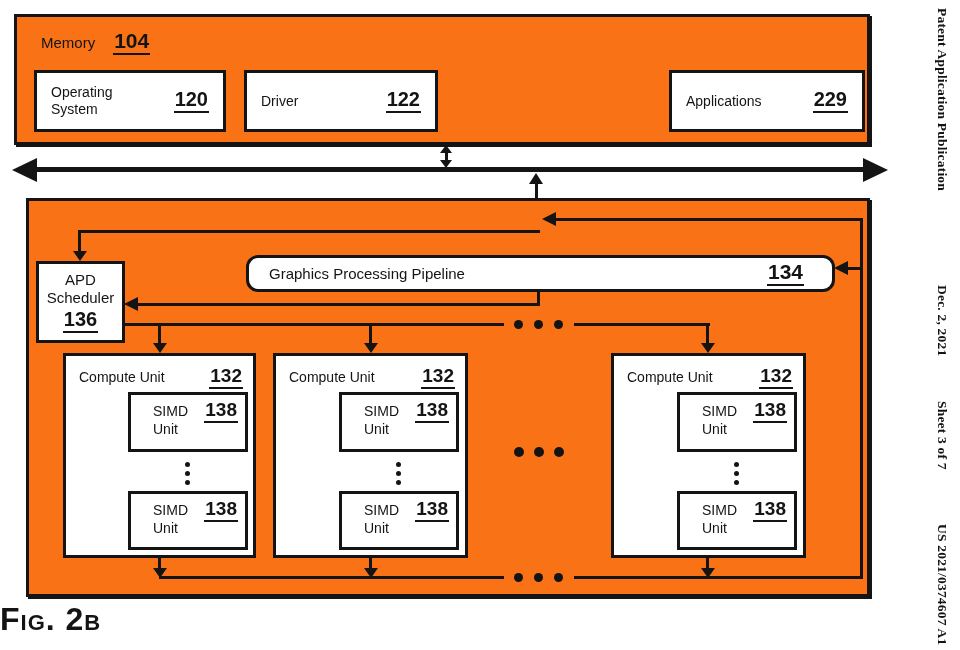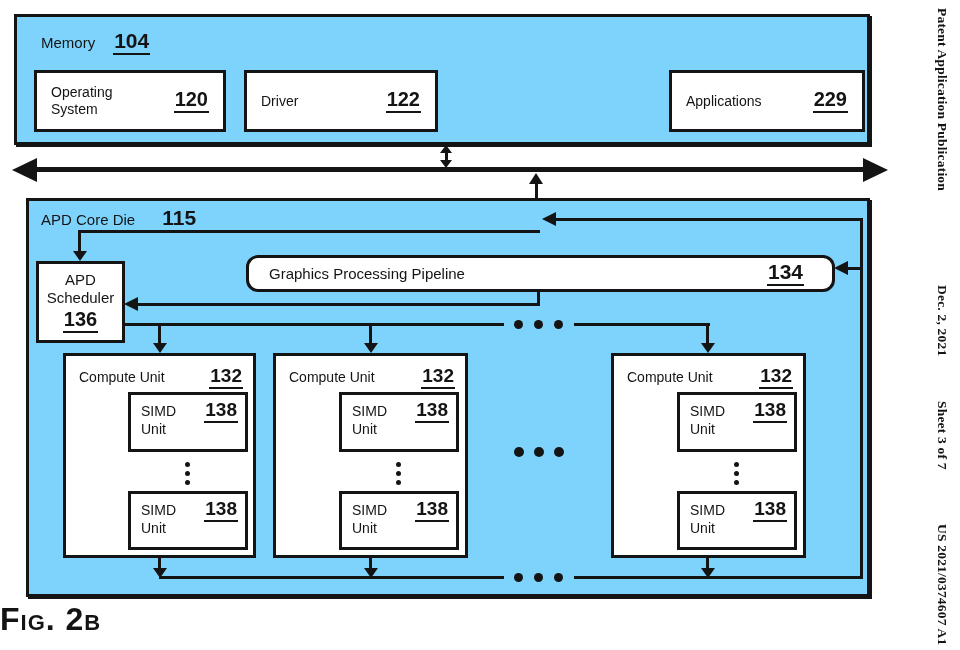--- a/index.html
+++ b/index.html
@@ -1,21 +1,21 @@
 <!DOCTYPE html>
 <html><head>
 <meta charset="utf-8">
 <style>
   * { margin:0; padding:0; box-sizing:border-box; }
   html,body { width:960px; height:650px; }
   body { position:relative; background:#fff; color:#141414; overflow:hidden;
          font-family:"Liberation Sans", sans-serif; }
 
   .abs  { position:absolute; }
-  .boxmain { position:absolute; border:3px solid #141414; background:#7dd3fc; box-shadow:2px 2px 0 #141414; }
+  .boxmain { position:absolute; border:3px solid #141414; background:#f97316; box-shadow:2px 2px 0 #141414; }
   .boxsub  { position:absolute; border:3px solid #141414; background:#fff; }
   .hline { position:absolute; height:3px; background:#141414; }
   .vline { position:absolute; width:3px;  background:#141414; }
 
   .lbl  { font-size:15px; line-height:1.2; }
   .lbl-sm { font-size:14px; line-height:1.18; }
   .num  { font-weight:bold; display:inline-block; border-bottom:2px solid #141414; line-height:1.05; padding:0 1px 1px 1px;text-align:center; }
   .num-xl { font-size:21px; }
   .num-lg { font-size:20px; }
   .num-md { font-size:19px; }
@@ -35,21 +35,21 @@
   .dots.h { flex-direction:row; }
   .dots.v { flex-direction:column; }
   .dot { background:#141414; border-radius:50%; }
 
   
   .memchild { display:flex; align-items:center; justify-content:space-between; padding:0 14px; }
 
   
   .cu-head { position:absolute; left:0; right:0; top:0; display:flex; justify-content:space-between; align-items:baseline; padding:10px 10px 0 13px; }
   .simd { position:absolute; border:3px solid #141414; background:#fff; }
-  .simd-lbl { position:absolute; left:10px; top:8px; width:52px; font-size:14px; line-height:1.25; }
+  .simd-lbl { position:absolute; left:22px; top:8px; width:52px; font-size:14px; line-height:1.25; }
   .simd-num { position:absolute; right:7px; top:5px; }
 
   
   .gpp { display:flex; align-items:center; justify-content:space-between; padding:0 28px 0 20px;border-radius:12px; }
 
   
   .sidebar { position:absolute; left:952px; top:8px; width:642px; height:26px;
              transform:rotate(90deg); transform-origin:0 0;
              font-family:"Liberation Serif", serif; font-weight:bold; font-size:13.5px; letter-spacing:0.2px; }
   .sidebar span { position:absolute; top:2px; white-space:nowrap; }
@@ -92,24 +92,20 @@
   <div class="ah ah-right-big" style="left:863px; top:158px;"></div>
 </div>
 
 <div>
   <div class="ah ah-up" style="left:529px; top:173px;"></div>
   <div class="vline" style="left:535px; top:181px; height:62px;"></div>
   <div class="ah ah-down" style="left:529px; top:242px;"></div>
 </div>
 
 <div class="boxmain" style="left:26px; top:198px; width:844px; height:399px;">
-  <div class="titlerow" style="left:12px; top:6px; gap:26px;">
-    <span class="lbl">APD Core Die</span>
-    <span class="num num-xl">115</span>
-  </div>
 
   <div class="hline" style="left:49px; top:29px; width:462px;"></div>
   <div class="vline" style="left:49px; top:29px; height:22px;"></div>
   <div class="ah ah-down" style="left:44px; top:50px;"></div>
 
   <div class="ah ah-left" style="left:513px; top:11px;"></div>
   <div class="hline" style="left:527px; top:17px; width:307px;"></div>
   <div class="vline" style="left:831px; top:17px; height:361px;"></div>
 
   <div class="ah ah-left" style="left:805px; top:60px;"></div>

